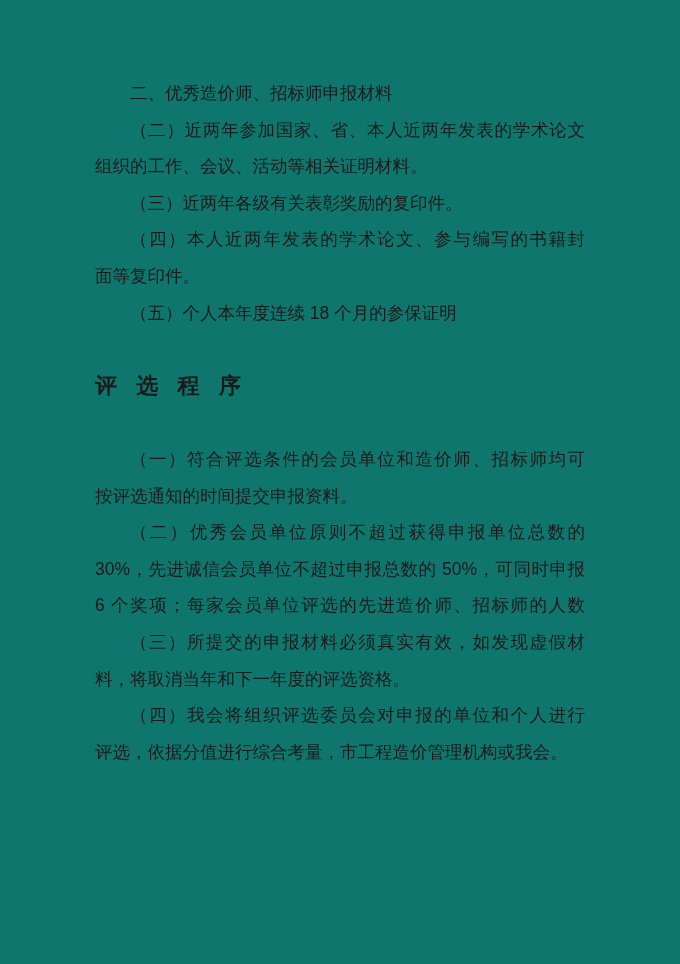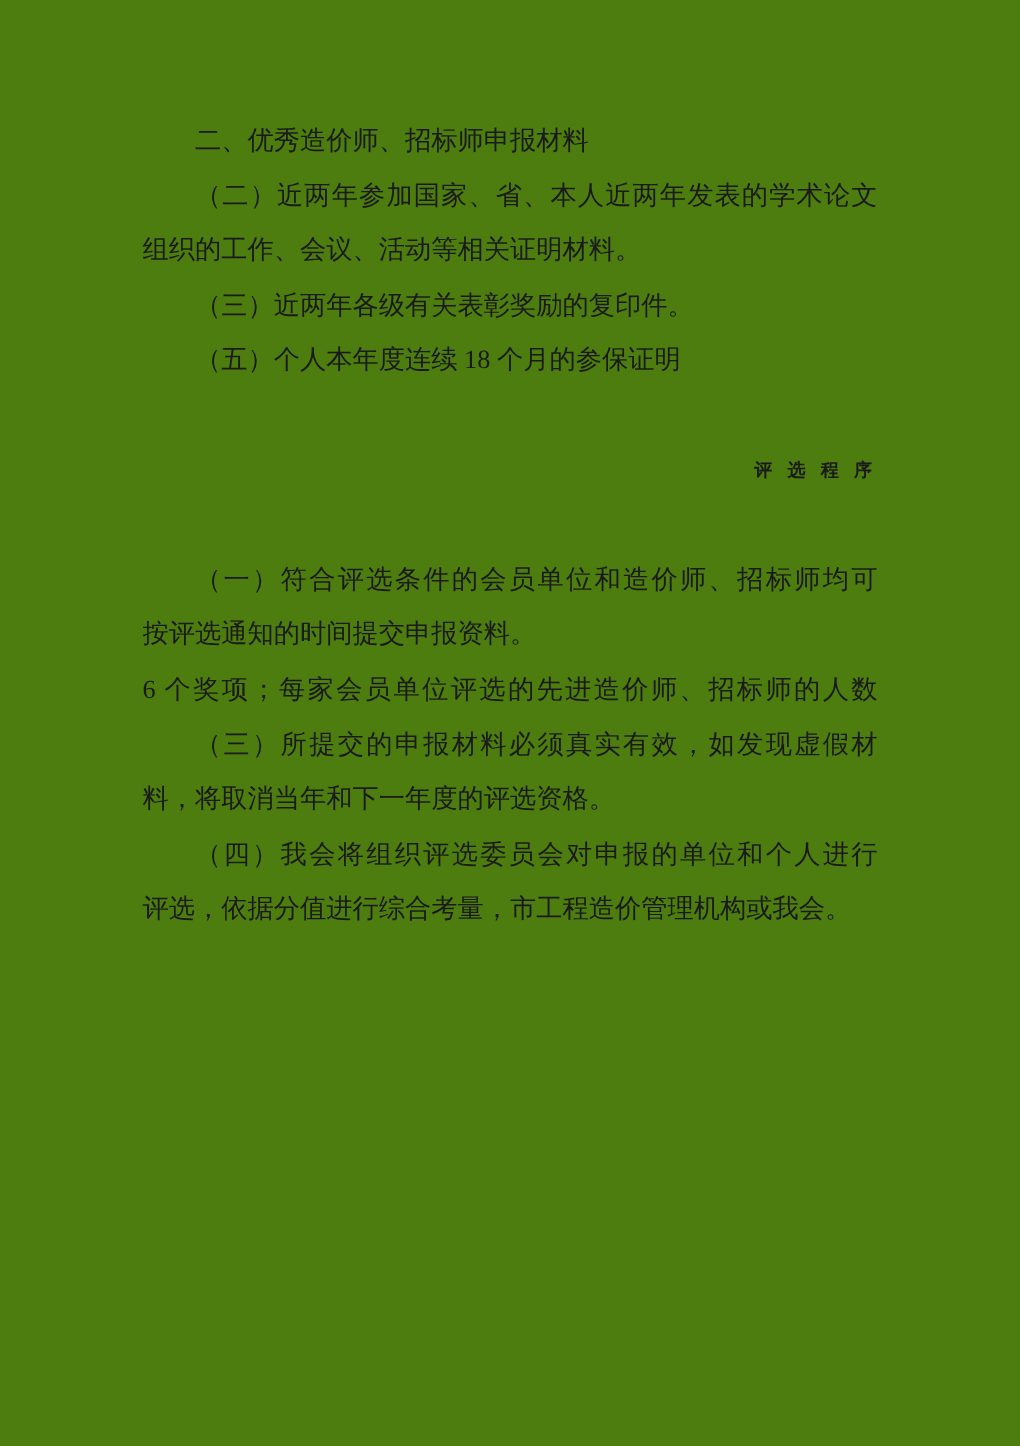--- a/index.html
+++ b/index.html
@@ -4,23 +4,23 @@
 <style>
   html, body {
     margin: 0;
     padding: 0;
     background: #ffffff;
   }
   .page {
     position: relative;
     width: 680px;
     height: 964px;
-    background: #4d7c0f;
+    background: #0f766e;
     overflow: hidden;
-    font-family: Liberation Serif, serif;
+    font-family: Liberation Sans, sans-serif;
     color: #1a1a1a;
   }
   .doc-body {
     position: absolute;
     left: 95px;
     top: 75px;
     width: 490px;
     font-size: 17.5px;
     line-height: 36.6px;
   }
@@ -34,50 +34,56 @@
     white-space: normal;
   }
   .line.last {
     text-align-last: left;
   }
   .line.first {
     text-indent: 2em;
   }
   .heading {
     font-weight: bold;
-    text-align: right;
+    text-align: left;
     letter-spacing: 0.3em;
     margin: 36.6px 0 36.6px 0;
-    font-size: 12px;
+    font-size: 22px;
   }
 </style>
 </head>
 <body>
 
 <div class="page">
   <main class="doc-body">
       <div class="paragraph">
         <div class="line first last">二、优秀造价师、招标师申报材料</div>
       </div>
       <div class="paragraph">
         <div class="line first">（二）近两年参加国家、省、本人近两年发表的学术论文</div>
         <div class="line last">组织的工作、会议、活动等相关证明材料。</div>
       </div>
       <div class="paragraph">
         <div class="line first last">（三）近两年各级有关表彰奖励的复印件。</div>
       </div>
       <div class="paragraph">
+        <div class="line first">（四）本人近两年发表的学术论文、参与编写的书籍封</div>
+        <div class="line last">面等复印件。</div>
+      </div>
+      <div class="paragraph">
         <div class="line first last">（五）个人本年度连续 18 个月的参保证明</div>
       </div>
       <div class="heading">评 选 程 序</div>
       <div class="paragraph">
         <div class="line first">（一）符合评选条件的会员单位和造价师、招标师均可</div>
         <div class="line last">按评选通知的时间提交申报资料。</div>
       </div>
       <div class="paragraph">
+        <div class="line first">（二）优秀会员单位原则不超过获得申报单位总数的</div>
+        <div class="line">30%，先进诚信会员单位不超过申报总数的 50%，可同时申报</div>
         <div class="line">6 个奖项；每家会员单位评选的先进造价师、招标师的人数</div>
       </div>
       <div class="paragraph">
         <div class="line first">（三）所提交的申报材料必须真实有效，如发现虚假材</div>
         <div class="line last">料，将取消当年和下一年度的评选资格。</div>
       </div>
       <div class="paragraph">
         <div class="line first">（四）我会将组织评选委员会对申报的单位和个人进行</div>
         <div class="line last">评选，依据分值进行综合考量，市工程造价管理机构或我会。</div>
       </div>

